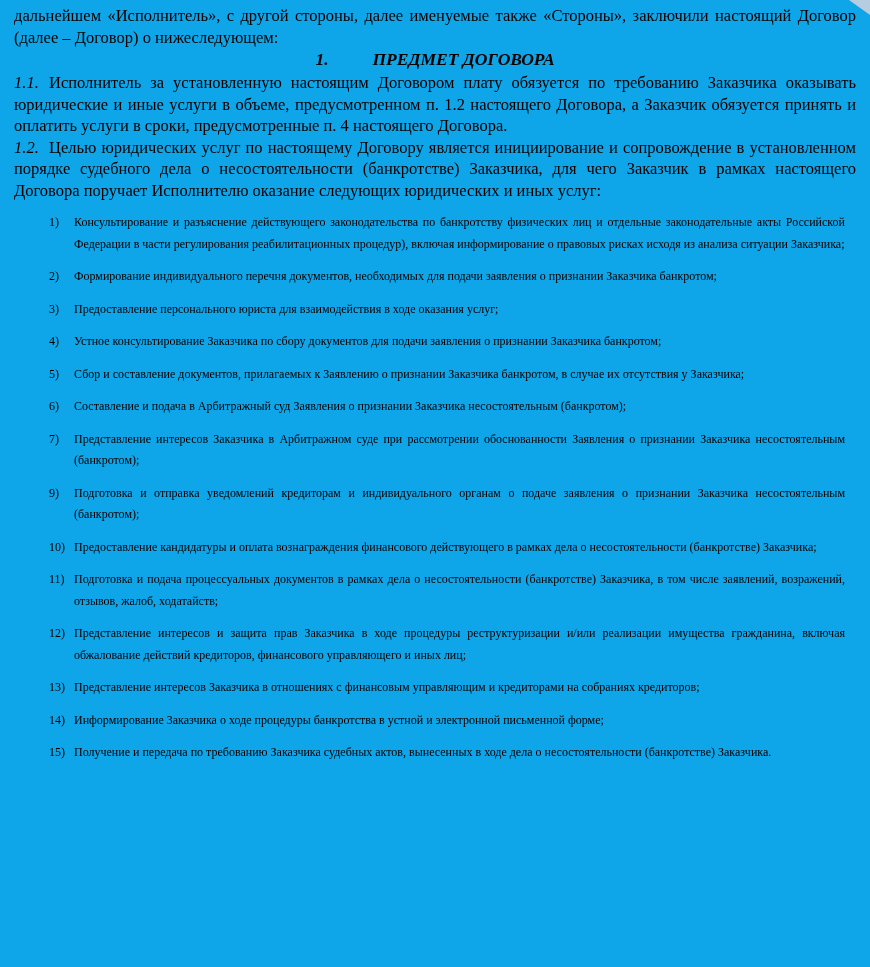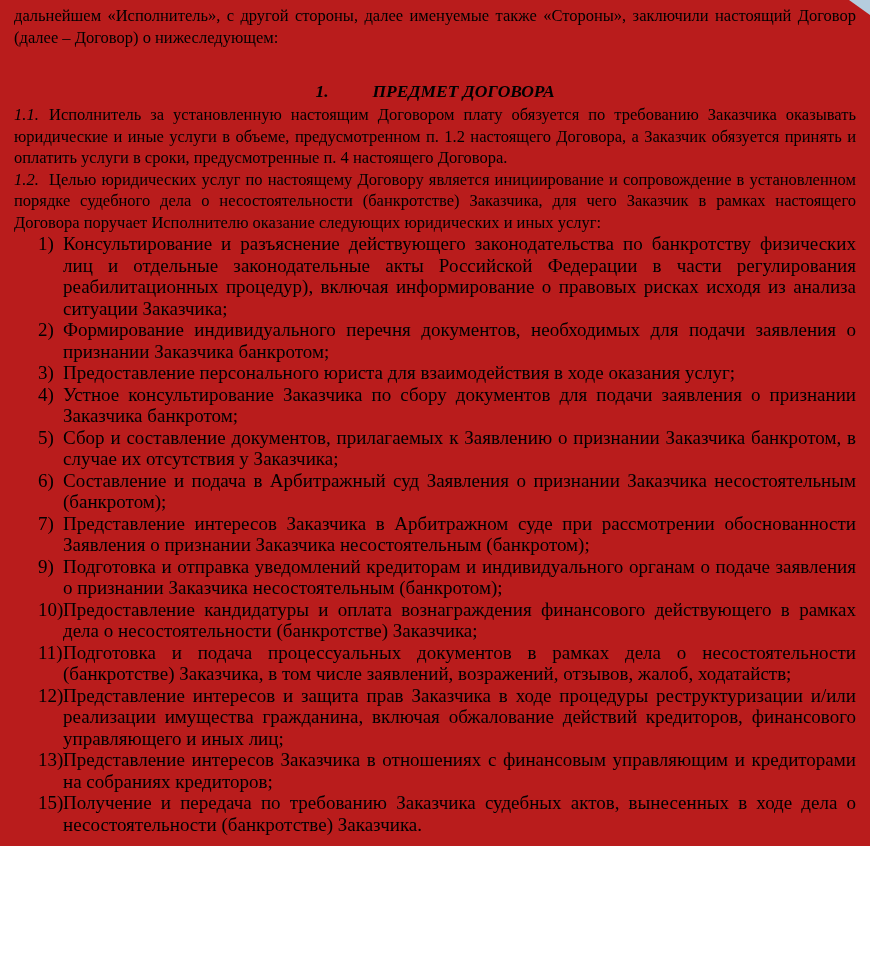--- a/index.html
+++ b/index.html
@@ -5,52 +5,52 @@
   html, body { margin: 0; padding: 0; background: #ffffff; }
   body {
     width: 870px; height: 967px;
     font-family: "Liberation Serif", serif;
     color: #000;
     overflow: hidden;
   }
   .page {
     position: relative;
     box-sizing: border-box;
-    width: 870px; height: 846px;
+    width: 870px; height: 967px;
     padding: 5px 14px 0 14px;
-    background: #b91c1c;
+    background: #0ea5e9;
     overflow: hidden;
   }
   .corner-fold {
     position: absolute; top: 0; right: 0;
     width: 0; height: 0;
     border-top: 15px solid #b5cdde;
     border-left: 21px solid transparent;
   }
   .block {
     margin: 0;
     text-align: justify;
     font-size: 16.5px;
     line-height: 21.5px;
   }
   .pnum { display: inline-block; width: 35px; font-style: italic; }
   .heading {
-    margin: 32px 0 2px 0;
+    margin: 0 0 2px 0;
     text-align: center;
     font-weight: bold;
     font-style: italic;
     font-size: 17.5px;
     line-height: 22px;
   }
   .heading .hnum { margin-right: 44px; }
   .li {
-    margin: 0;
+    margin: 11px;
     padding-left: 49px;
     text-align: justify;
-    font-size: 19px;
+    font-size: 12px;
     line-height: 21.5px;
   }
   .linum { display: inline-block; width: 25px; margin-left: -25px; }
   .u-black { text-decoration: underline; text-decoration-color: #000; text-decoration-thickness: 1px; }
   .u-wavy  { text-decoration: underline wavy #d93025; text-decoration-thickness: 1px; text-underline-offset: 4px; }
 </style>
 </head>
 <body>
 
 <div class="page">
@@ -86,17 +86,18 @@
   <p class="li"><span class="linum">9)</span><span class="libody"><span>Подготовка и отправка уведомлений кредиторам и индивидуального органам о подаче заявления о признании Заказчика несостоятельным (банкротом);</span></span></p>
 
   <p class="li"><span class="linum">10)</span><span class="libody"><span>Предоставление кандидатуры и оплата вознаграждения финансового действующего в рамках дела о несостоятельности (банкротстве) Заказчика;</span></span></p>
 
   <p class="li"><span class="linum">11)</span><span class="libody"><span>Подготовка и подача процессуальных документов в рамках дела о несостоятельности (банкротстве) Заказчика, в том числе заявлений, возражений, отзывов, жалоб, ходатайств;</span></span></p>
 
   <p class="li"><span class="linum">12)</span><span class="libody"><span>Представление интересов и защита прав Заказчика в ходе процедуры реструктуризации и/или реализации имущества гражданина, включая обжалование действий кредиторов, финансового управляющего и иных лиц;</span></span></p>
 
   <p class="li"><span class="linum">13)</span><span class="libody"><span>Представление интересов Заказчика в отношениях с финансовым управляющим и кредиторами на собраниях кредиторов;</span></span></p>
 
+  <p class="li"><span class="linum">14)</span><span class="libody"><span>Информирование Заказчика о ходе процедуры банкротства в устной и электронной письменной форме;</span></span></p>
 
   <p class="li"><span class="linum">15)</span><span class="libody"><span>Получение и передача по требованию Заказчика судебных актов, вынесенных в ходе дела о несостоятельности (банкротстве) Заказчика.</span></span></p>
 </div>
 
 </div>
 
 </body></html>

